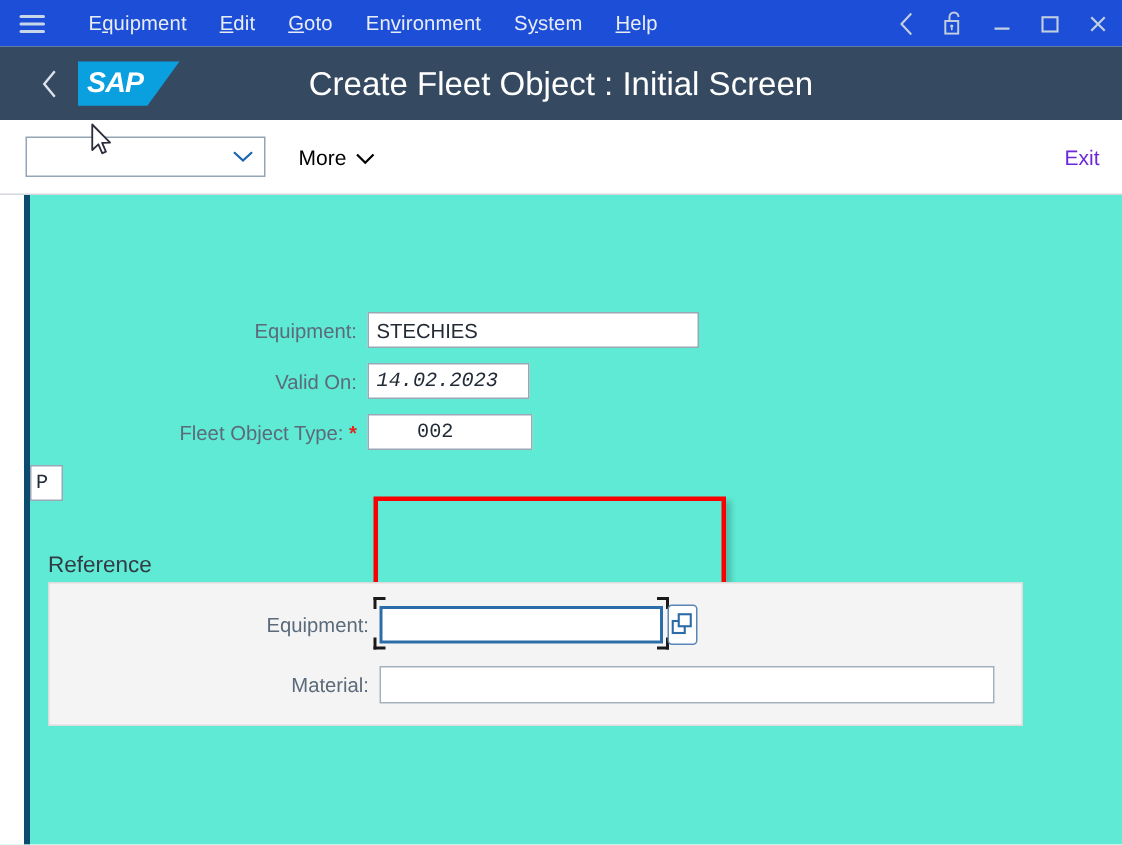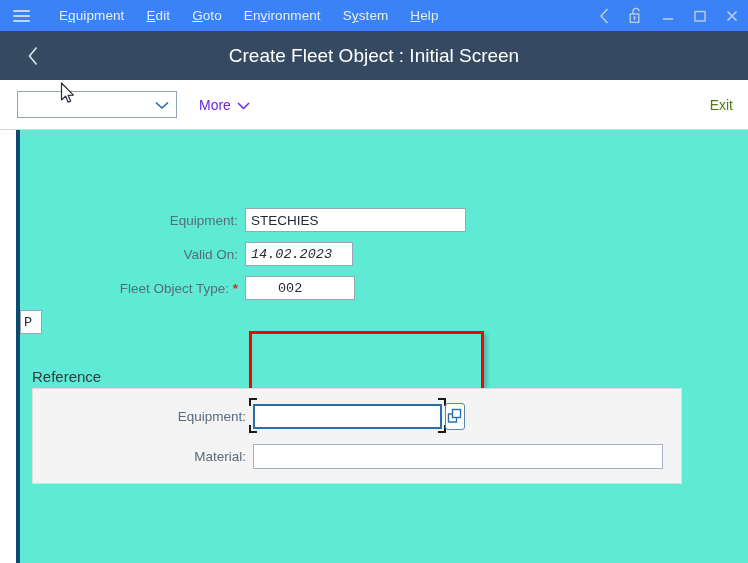--- a/index.html
+++ b/index.html
@@ -14,21 +14,21 @@
   #app {
     position: relative;
     width: 748px; height: 563px;
     background: #ffffff;
   }
 
   
   .menubar {
     position: absolute; left: 0; top: 0;
     width: 748px; height: 31px;
-    background: #3b82f6;
+    background: #1d4ed8;
     display: flex; align-items: center;
   }
   .hamburger {
     width: 30px; height: 31px;
     display: flex; flex-direction: column;
     justify-content: center; align-items: center;
     gap: 3px; margin-left: 6px; cursor: pointer;
   }
   .hamburger span {
     display: block; width: 17px; height: 2px;
@@ -76,46 +76,46 @@
   .sap-logo .txt {
     position: absolute; left: 6px; top: 50%;
     transform: translateY(-50%);
     color: #ffffff; font-size: 19px; font-weight: bold;
     font-style: italic; letter-spacing: -0.5px;
     font-family: "Liberation Sans", sans-serif;
   }
   .screen-title {
     position: absolute; left: 0; right: 0;
     text-align: center;
-    color: #ffffff; font-size: 19px; font-weight: 400;
+    color: #ffffff; font-size: 22px; font-weight: 400;
     pointer-events: none;
   }
 
   
   .toolbar {
     position: absolute; left: 0; top: 80px;
     width: 748px; height: 50px;
     background: #ffffff;
     border-bottom: 1px solid #d4d8dc;
     display: flex; align-items: center;
   }
   .tb-select {
     margin-left: 17px; width: 160px; height: 27px;
     border: 1px solid #94a4b4; background: #ffffff;
     display: flex; align-items: center; justify-content: flex-end;
     padding-right: 7px; cursor: pointer;
   }
   .tb-select .chev { color: #1a64b0; }
   .more-btn {
     margin-left: 22px; display: flex; align-items: center; gap: 6px;
-    color: #6d28d9; font-size: 14px; cursor: pointer;
+    color: #000000; font-size: 14px; cursor: pointer;
   }
   .exit-btn {
     position: absolute; right: 15px;
-    color: #4d7c0f; font-size: 14px; cursor: pointer;
+    color: #6d28d9; font-size: 14px; cursor: pointer;
   }
 
   
   .content {
     position: absolute; left: 16px; top: 130px;
     width: 748px; height: 433px;
     background: #5eead4;
     border-left: 4px solid #0c4a6e;
   }
 
@@ -246,20 +246,24 @@
         </svg>
       </div>
     </div>
   </div>
 
   <div class="titlebar">
     <div class="back-arrow">
       <svg width="13" height="20" viewBox="0 0 13 20" aria-hidden="true">
         <path d="M9.5 1.5 L2.5 10 L9.5 18.5" fill="none" stroke="currentColor" stroke-width="1.6"></path>
       </svg>
+    </div>
+    <div class="sap-logo">
+      <div class="shape"></div>
+      <div class="txt">SAP</div>
     </div>
     <div class="screen-title">Create Fleet Object : Initial Screen</div>
   </div>
 
   <div class="toolbar">
     <div class="tb-select">
       <span></span>
       <span class="chev">
         <svg width="14" height="9" viewBox="0 0 14 9" aria-hidden="true">
           <path d="M1 1.5 L7 7 L13 1.5" fill="none" stroke="currentColor" stroke-width="1.5"></path>

